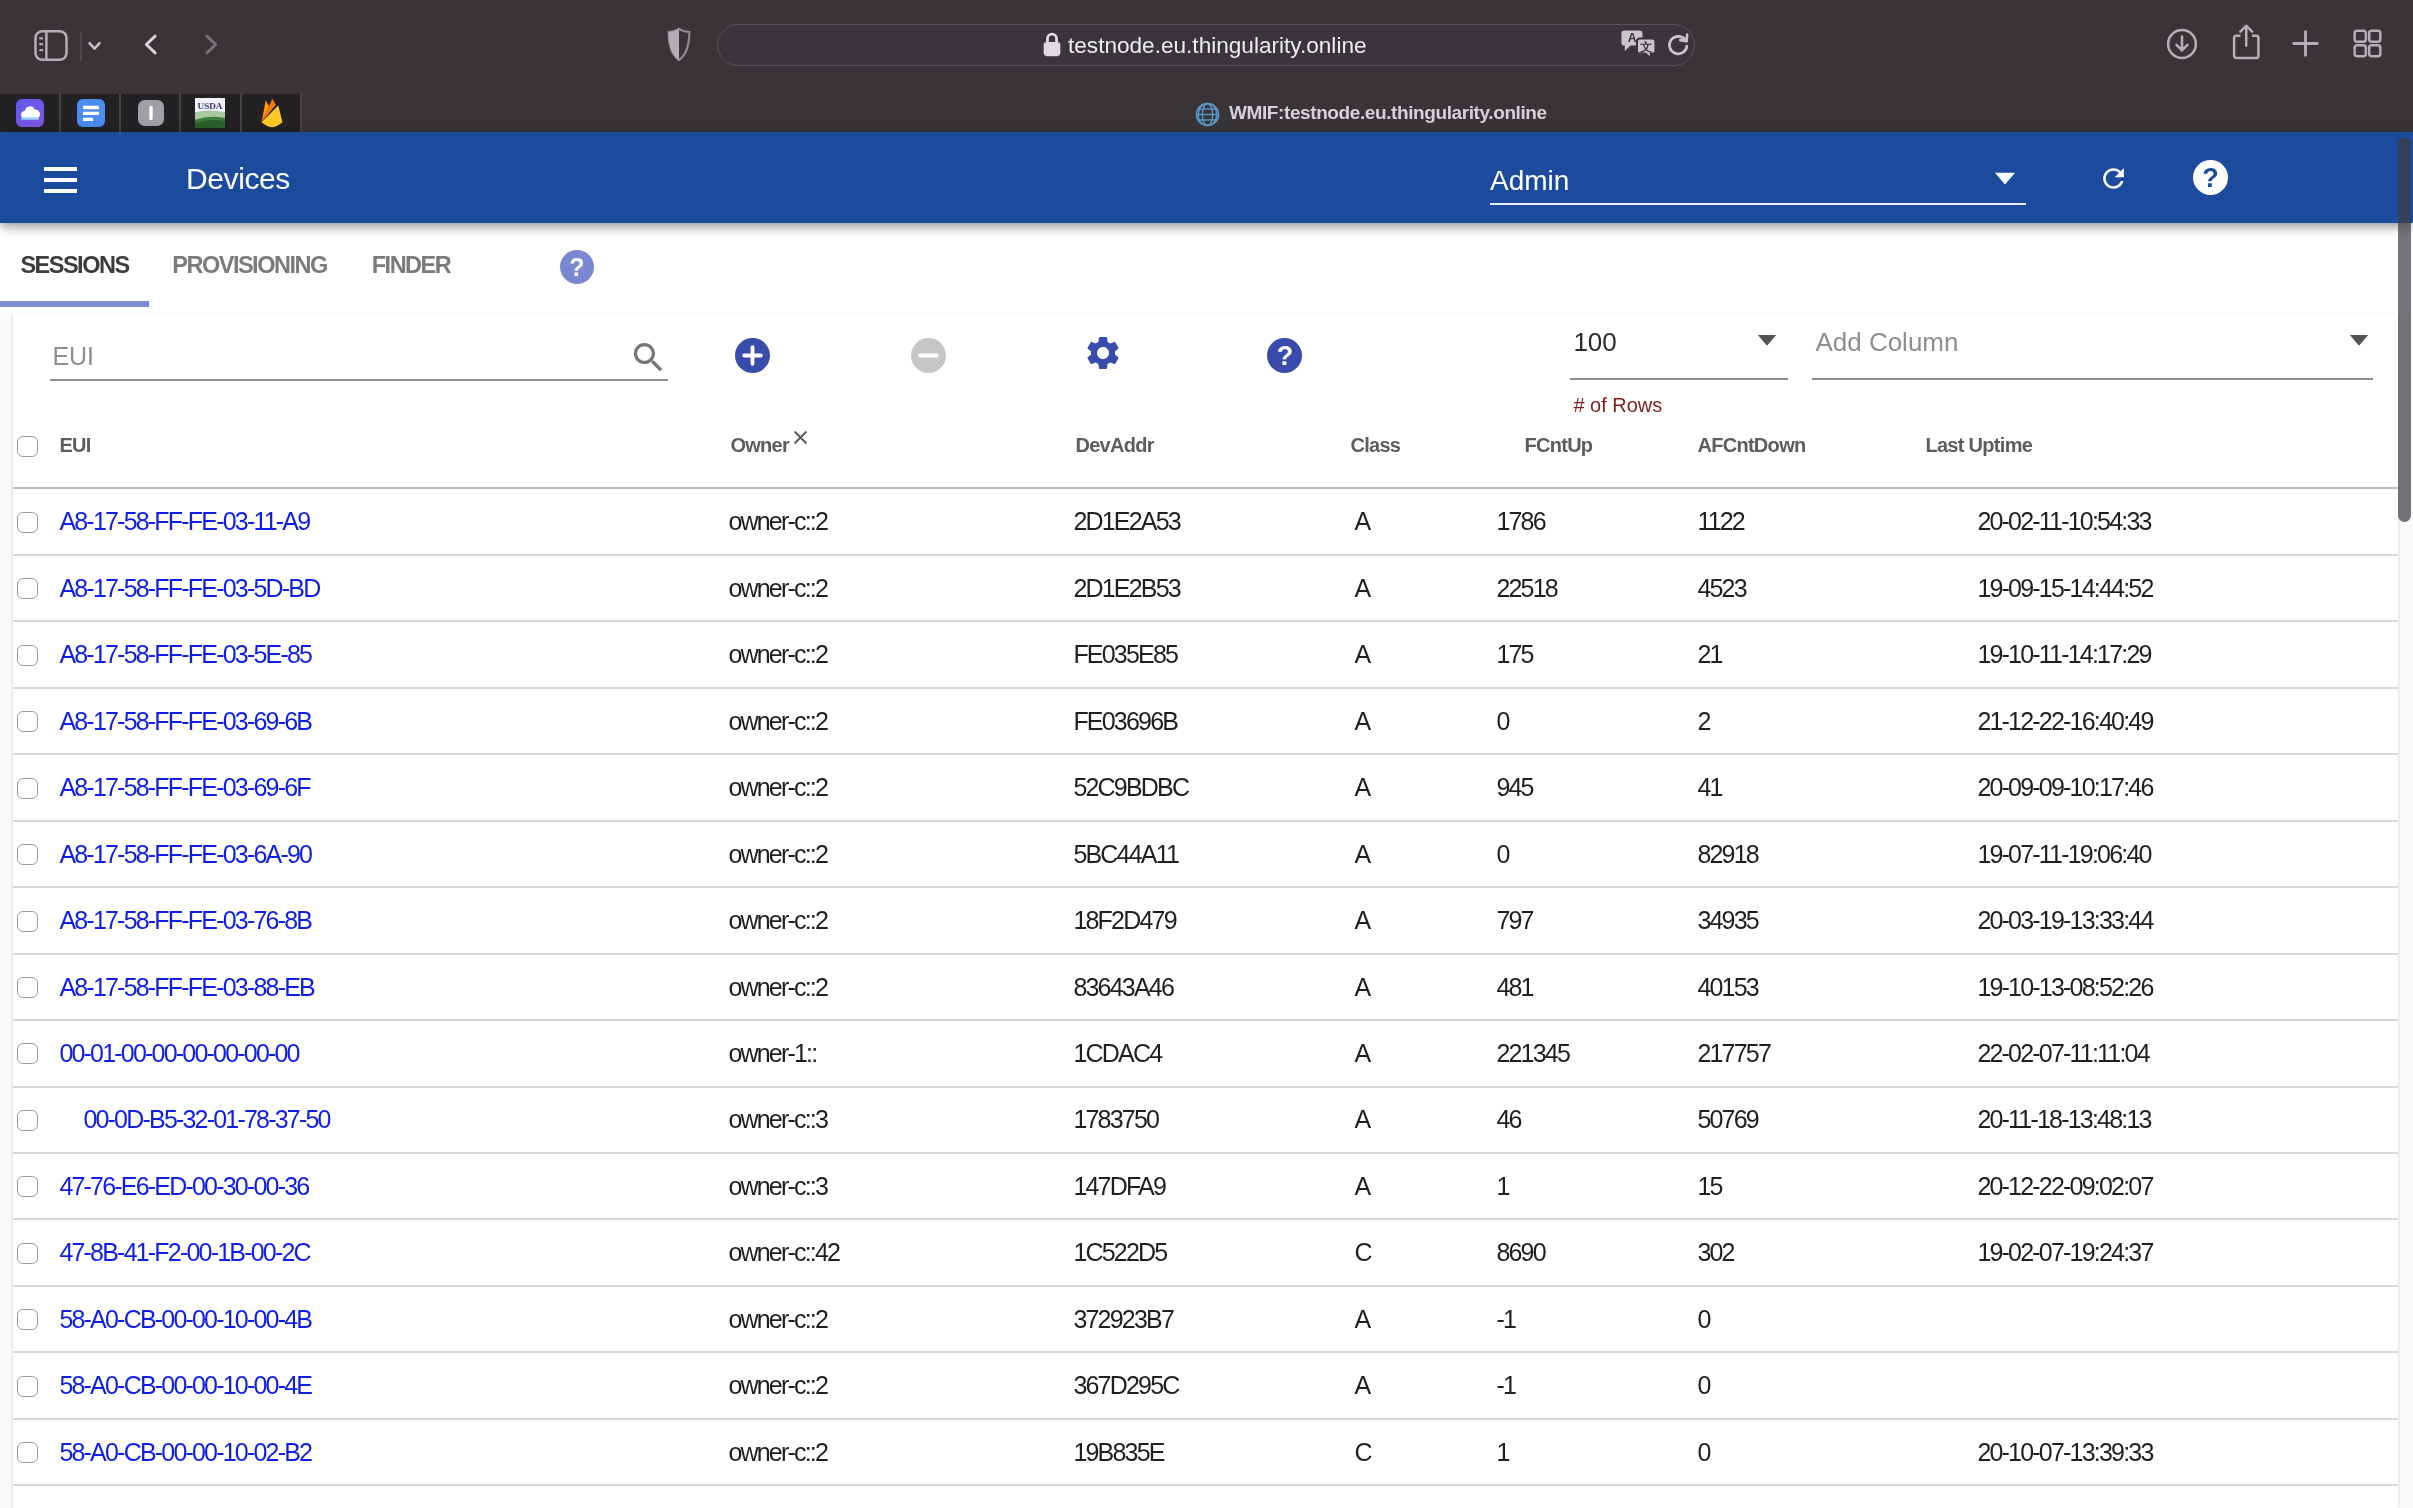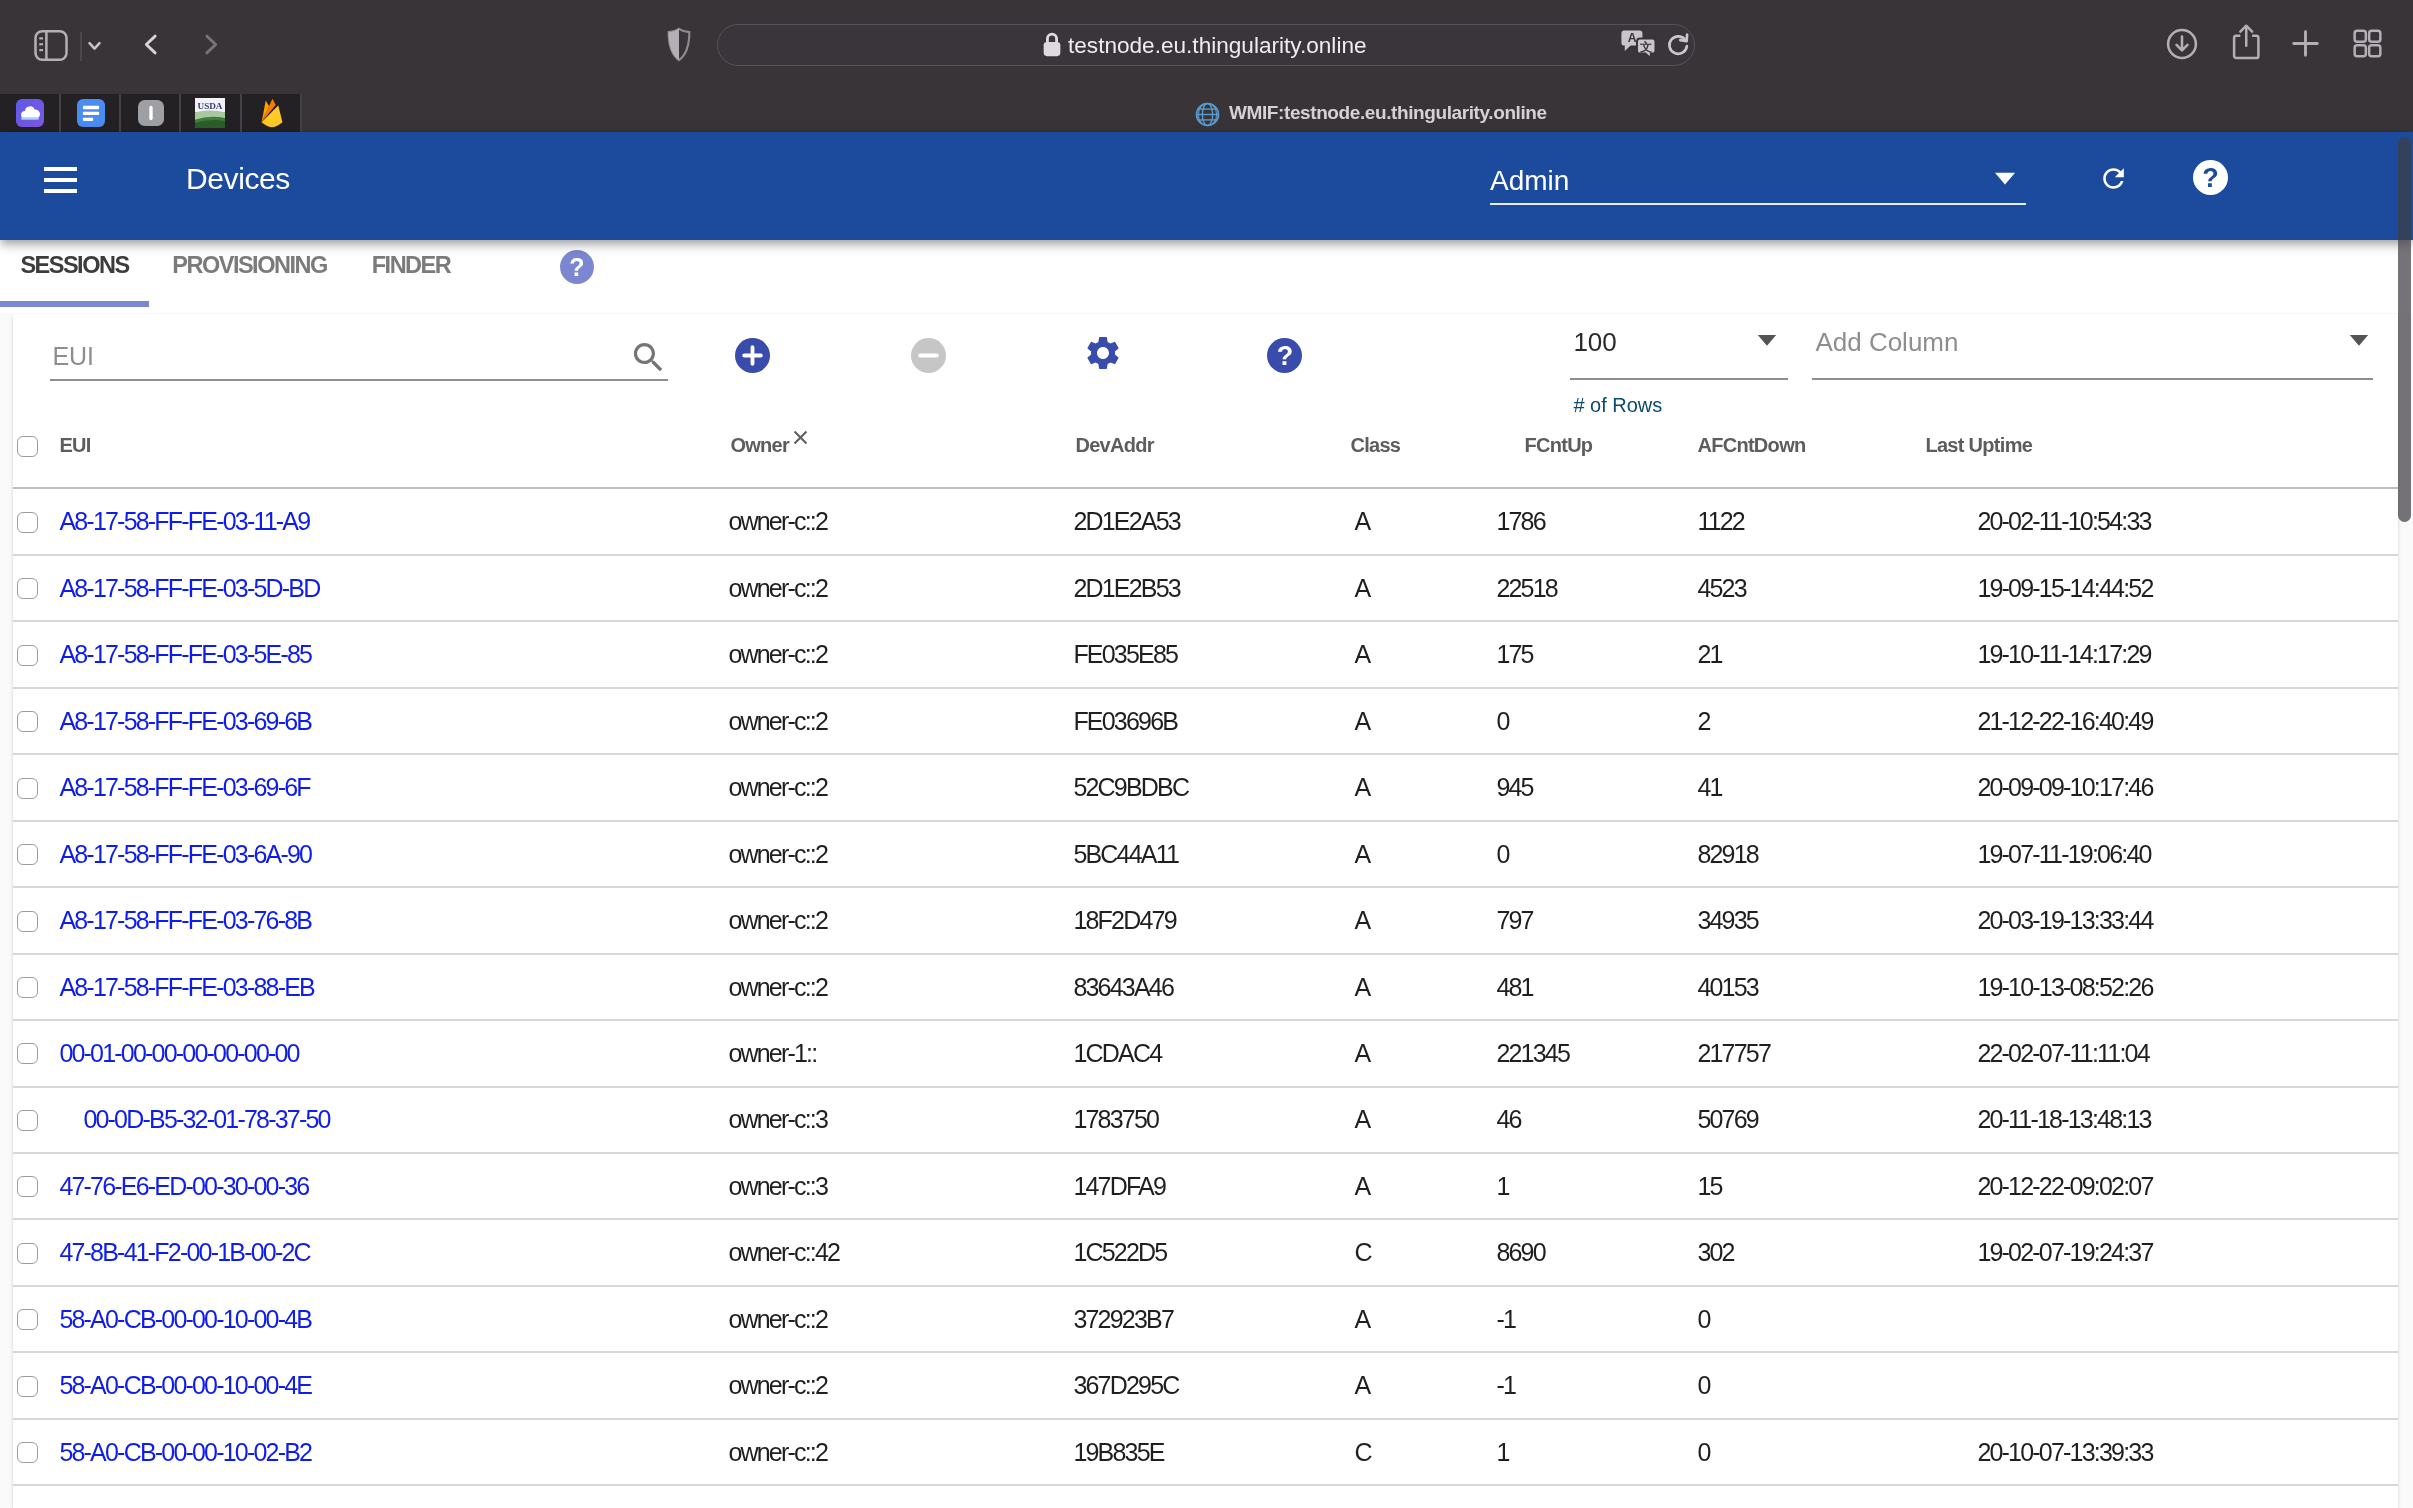--- a/index.html
+++ b/index.html
@@ -5,21 +5,21 @@
   * { margin:0; padding:0; box-sizing:border-box; }
   html,body { width:2413px; height:1508px; overflow:hidden; background:#fafafa;
     font-family:"Liberation Sans", sans-serif; }
   .abs { position:absolute; }
   
   #toolbar { position:absolute; left:0; top:0; width:2413px; height:94px; background:#393438; }
   #tabstrip { position:absolute; left:0; top:94px; width:2413px; height:39px; background:#393438; }
   .pincell { position:absolute; top:0; height:39px; width:59px; background:#232124; }
   .pinsep { position:absolute; top:0; height:39px; width:1.7px; background:#454146; }
   
-  #appbar { position:absolute; left:0; top:132px; width:2413px; height:108px; background:#1c4b9e; z-index:5;
+  #appbar { position:absolute; left:0; top:132px; width:2413px; height:91px; background:#1c4b9e; z-index:5;
     box-shadow:0 3.4px 6.7px -1.7px rgba(0,0,0,0.2), 0 6.7px 8.4px rgba(0,0,0,0.14), 0 1.7px 17px rgba(0,0,0,0.12); }
   
   #tabsrow { position:absolute; left:0; top:223px; width:2413px; height:90px; background:#ffffff; }
   .tablabel { position:absolute; top:0; height:84px; line-height:84px; font-size:23.5px; font-weight:bold;
     letter-spacing:-1.5px; color:#7b7b7b; text-align:center; }
   #tabindicator { position:absolute; left:0; top:301px; width:149px; height:5.9px; background:#7c88d1; }
   
   #content { position:absolute; left:0; top:313px; width:2413px; height:1196px; background:#fafafa; }
   #card { position:absolute; left:13.4px; top:314px; width:2385px; height:1194px; background:#ffffff;
     box-shadow:0 1.7px 3.4px rgba(0,0,0,0.18); }
@@ -206,21 +206,21 @@
     <path d="M19.14 12.94c.04-.3.06-.61.06-.94 0-.32-.02-.64-.07-.94l2.03-1.58c.18-.14.23-.41.12-.61l-1.92-3.32c-.12-.22-.37-.29-.59-.22l-2.39.96c-.5-.38-1.03-.7-1.62-.94l-.36-2.54c-.04-.24-.24-.41-.48-.41h-3.84c-.24 0-.43.17-.47.41l-.36 2.54c-.59.24-1.13.57-1.62.94l-2.39-.96c-.22-.08-.47 0-.59.22L2.74 8.87c-.12.21-.08.47.12.61l2.03 1.58c-.05.3-.09.63-.09.94s.02.64.07.94l-2.03 1.58c-.18.14-.23.41-.12.61l1.92 3.32c.12.22.37.29.59.22l2.39-.96c.5.38 1.03.7 1.62.94l.36 2.54c.05.24.24.41.48.41h3.84c.24 0 .44-.17.47-.41l.36-2.54c.59-.24 1.13-.56 1.62-.94l2.39.96c.22.08.47 0 .59-.22l1.92-3.32c.12-.22.07-.47-.12-.61l-2.01-1.58zM12 15.6c-1.98 0-3.6-1.62-3.6-3.6s1.62-3.6 3.6-3.6 3.6 1.62 3.6 3.6-1.62 3.6-3.6 3.6z" fill="#3a4cab"></path>
   </svg>
   <div class="abs" style="left:1254px; top:24px; width:35px; height:35px; border-radius:50%; background:#3a4cab;"></div>
   <div class="abs" style="left:1254px; top:24px; width:35px; height:35px; text-align:center; font-size:27px; font-weight:bold; color:#fff; line-height:37px;">?</div>
 
   <div class="abs" style="left:1560px; top:13.4px; font-size:26px; color:#2a2a2a;">100</div>
   <div class="abs" style="left:1557px; top:64px; width:218px; height:1.7px; background:#8e8e8e;"></div>
   <svg class="abs" style="left:1744px; top:20px;" width="20" height="12.6" viewBox="0 0 24 15">
     <path d="M1 1 L12 14 L23 1 Z" fill="#545454"></path>
   </svg>
-  <div class="abs" style="left:1560px; top:80px; font-size:20px; color:#0c4a6e;"># of Rows</div>
+  <div class="abs" style="left:1560px; top:80px; font-size:20px; color:#7f1d1d;"># of Rows</div>
 
   <div class="abs" style="left:1802px; top:13.4px; font-size:26px; color:#8e8e8e;">Add Column</div>
   <div class="abs" style="left:1799px; top:64px; width:561px; height:1.7px; background:#8e8e8e;"></div>
   <svg class="abs" style="left:2336px; top:20px;" width="20" height="12.6" viewBox="0 0 24 15">
     <path d="M1 1 L12 14 L23 1 Z" fill="#545454"></path>
   </svg>
 
   <div class="cbx" style="left:3.4px; top:122px;"></div>
   <div class="hdr" style="left:46px; top:119px;">EUI</div>
   <div class="hdr" style="left:717px; top:119px;">Owner</div>

